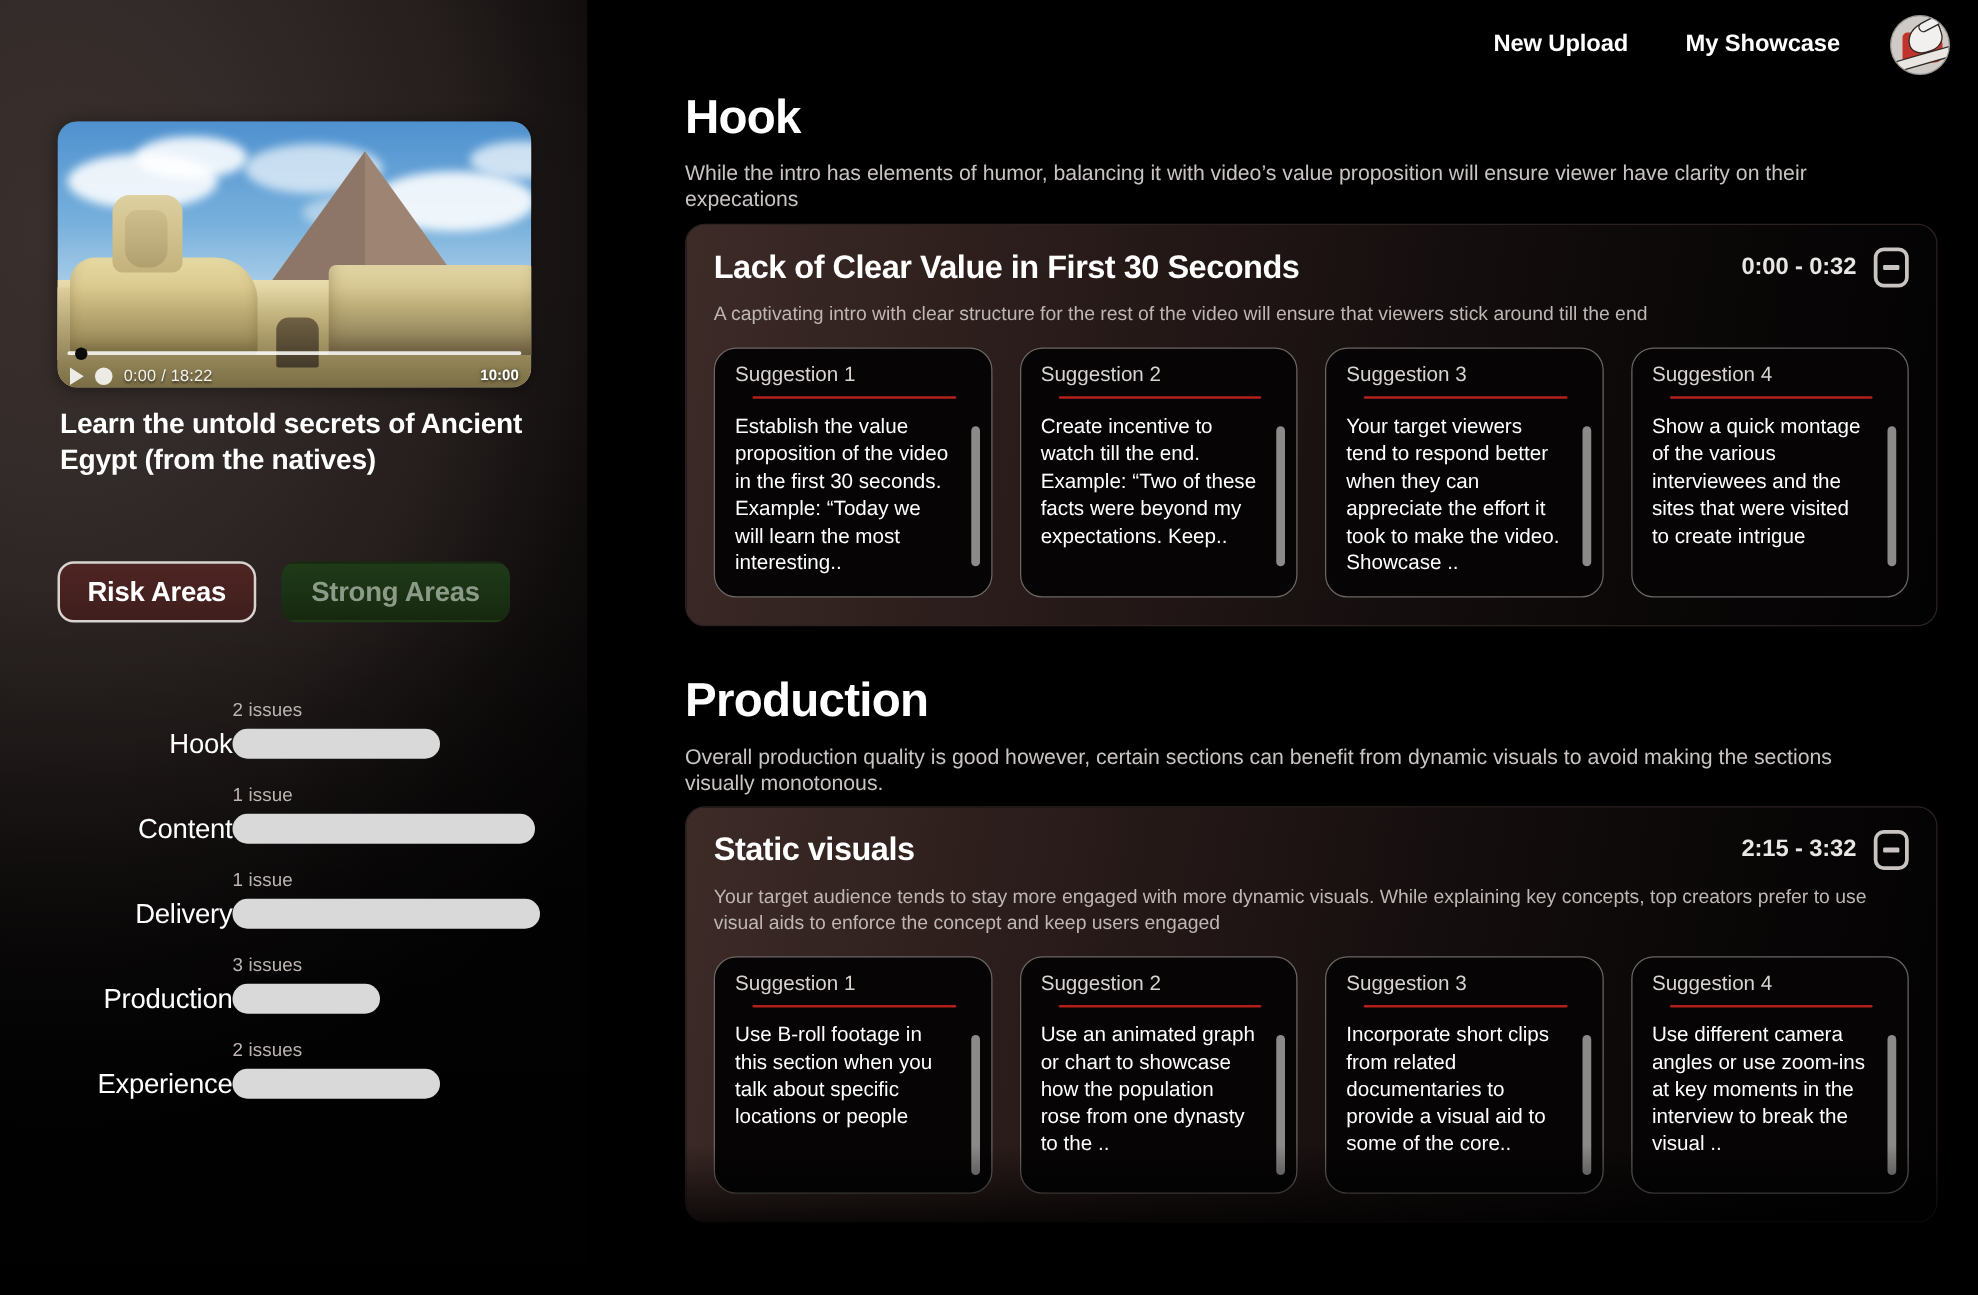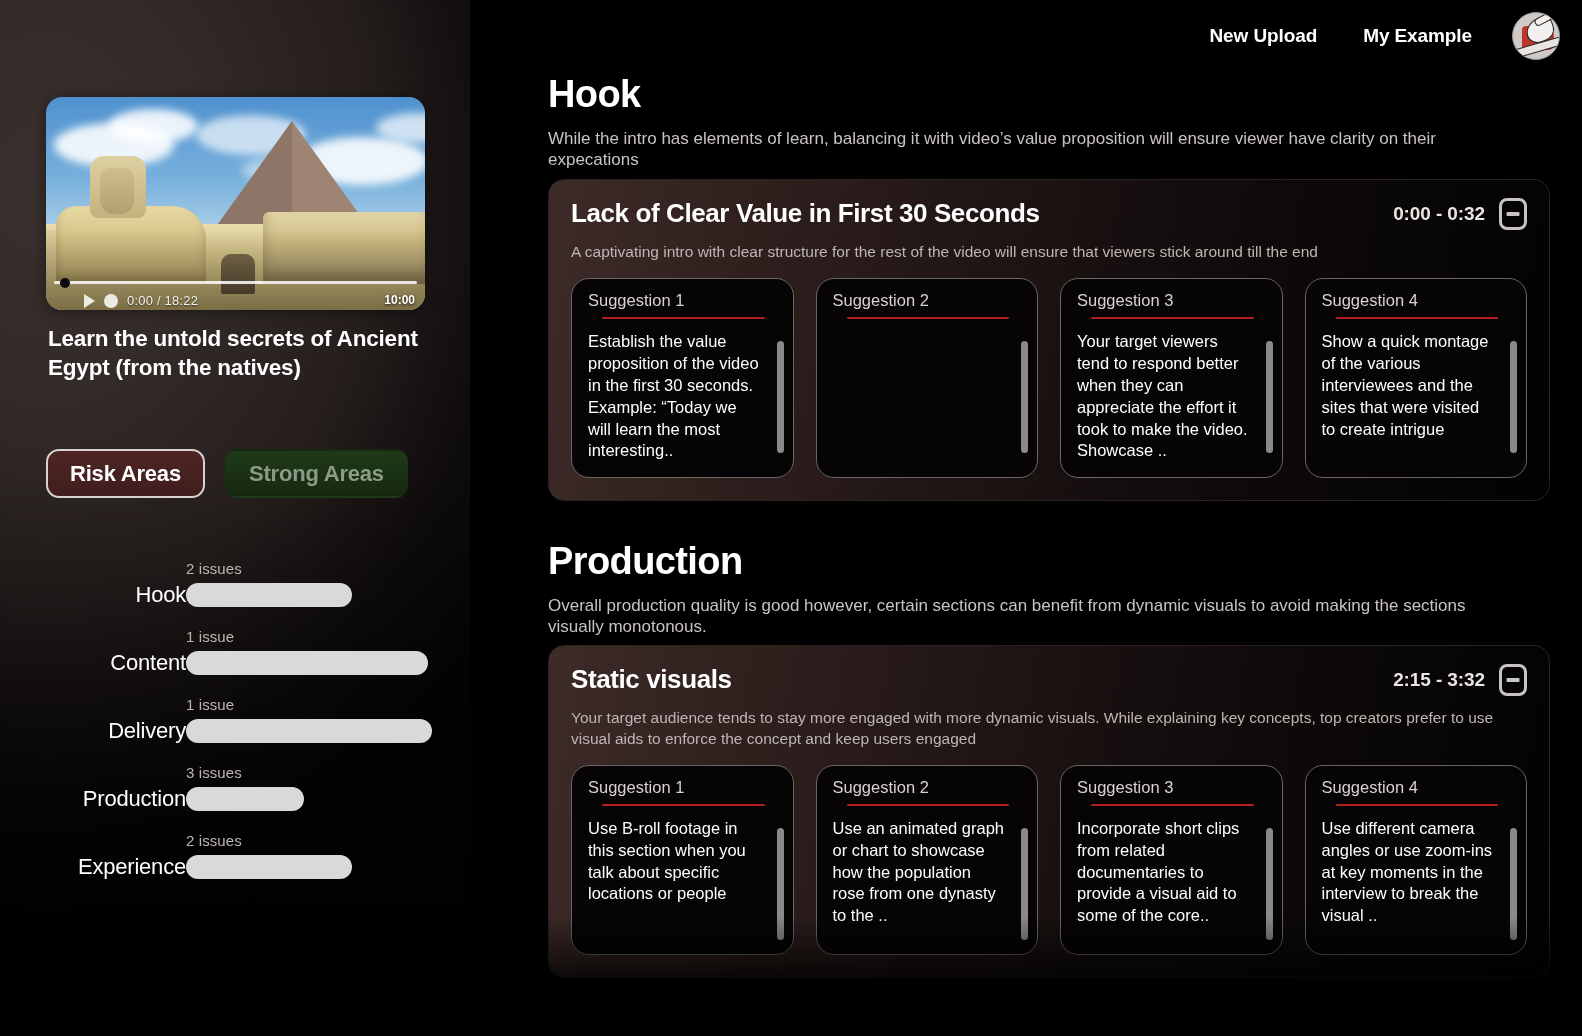--- a/index.html
+++ b/index.html
@@ -131,21 +131,20 @@
   .progress-dot {
     position: absolute; left: 14px; bottom: 22px;
     width: 10px; height: 10px; border-radius: 50%;
     background: #0b0b0b;
   }
   .ctl-row {
     position: absolute; left: 10px; bottom: 2px;
     display: flex; align-items: center; gap: 9px;
     font-size: 13px; color: rgba(255,255,255,0.92);
     text-shadow: 0 1px 2px rgba(0,0,0,.6);
-    margin-left: 28px;
   }
   .play-tri {
     width: 0; height: 0;
     border-left: 11px solid rgba(255,255,255,0.85);
     border-top: 7px solid transparent;
     border-bottom: 7px solid transparent;
   }
   .vol-ico { width: 14px; height: 14px; border-radius: 50%; background: rgba(255,255,255,0.85); }
   .ctl-time { letter-spacing: .2px; }
   .dur-badge {
@@ -529,52 +528,53 @@
           </div>
         </div>
 
     </div>
   </aside>
 
   <main class="main">
 
     <nav class="topbar">
       <a class="topnav">New Upload</a>
-      <a class="topnav">My Example</a>
+      <a class="topnav">My Showcase</a>
       <div class="avatar">
         <span class="red-blob"></span>
         <span class="streak"></span>
         <span class="hare"></span>
         <span class="ear"></span>
       </div>
     </nav>
 
     <div class="content" id="sections">
         <section style="margin-top: 0px;">
           <h1 class="section-title">Hook</h1>
-          <p class="section-desc">While the intro has elements of learn, balancing it with video’s value proposition will ensure viewer have clarity on their expecations</p>
+          <p class="section-desc">While the intro has elements of humor, balancing it with video’s value proposition will ensure viewer have clarity on their expecations</p>
           <div class="accordion">
             <div class="acc-head">
               <span class="acc-title">Lack of Clear Value in First 30 Seconds</span>
               <span class="acc-right">
                 <span class="acc-time">0:00 - 0:32</span>
                 <button class="toggle-btn"></button>
               </span>
             </div>
             <p class="acc-sub">A captivating intro with clear structure for the rest of the video will ensure that viewers stick around till the end</p>
             <div class="cards">
               <div class="sugg-card">
                 <div class="sugg-head">Suggestion 1</div>
                 <div class="sugg-rule"></div>
                 <div class="sugg-body">Establish the value proposition of the video in the first 30 seconds. Example: “Today we will learn the most interesting..</div>
                 <div class="sugg-scroll"></div>
               </div>
               <div class="sugg-card">
                 <div class="sugg-head">Suggestion 2</div>
                 <div class="sugg-rule"></div>
+                <div class="sugg-body">Create incentive to watch till the end. Example: “Two of these facts were beyond my expectations. Keep..</div>
                 <div class="sugg-scroll"></div>
               </div>
               <div class="sugg-card">
                 <div class="sugg-head">Suggestion 3</div>
                 <div class="sugg-rule"></div>
                 <div class="sugg-body">Your target viewers tend to respond better when they can appreciate the effort it took to make the video. Showcase ..</div>
                 <div class="sugg-scroll"></div>
               </div>
               <div class="sugg-card">
                 <div class="sugg-head">Suggestion 4</div>

